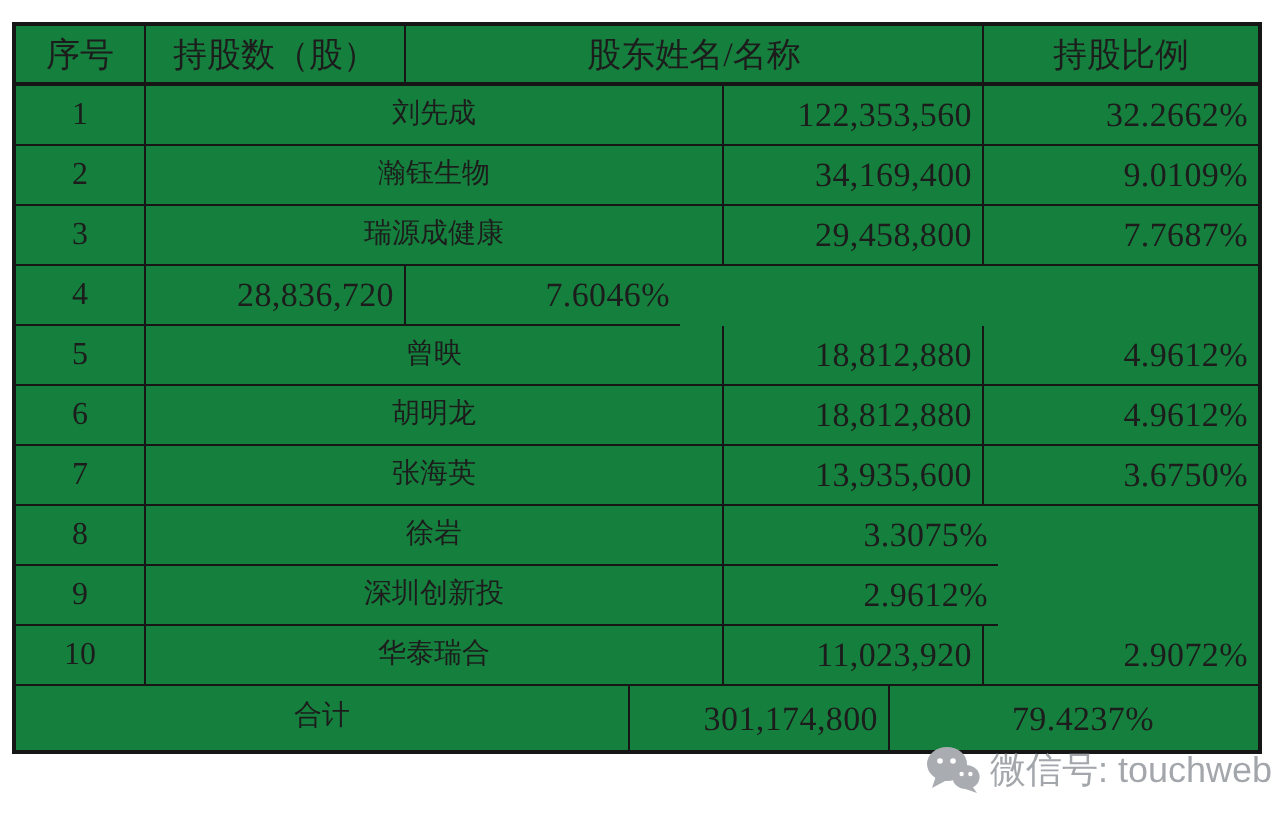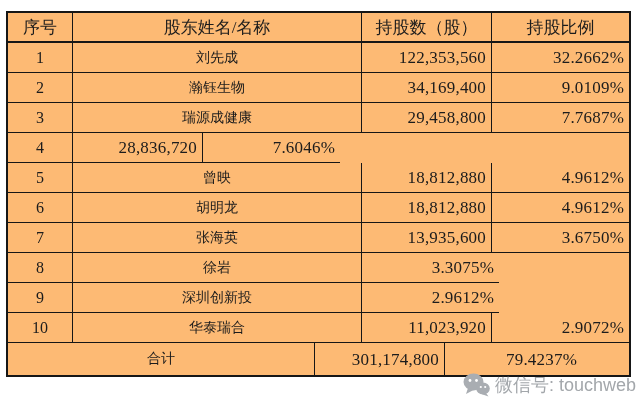--- a/index.html
+++ b/index.html
@@ -10,21 +10,21 @@
     overflow:hidden;
     font-family:"Liberation Serif","DejaVu Serif",serif;
     color:#1c1c1c;
   }
   
   .tbl{
     position:absolute;left:6px;top:11px;
     width:625px;
     box-sizing:border-box;
     border:2px solid #161616;
-    background:#fdba74;
+    background:#15803d;
   }
   .row{display:flex;}
   .cell{
     box-sizing:border-box;
     display:flex;align-items:center;justify-content:center;
     height:30px;
     border-right:1px solid #161616;
     border-bottom:1px solid #161616;
     font-size:14px;
     line-height:1;
@@ -53,22 +53,22 @@
 </style>
 </head>
 <body>
 
 <div class="stage">
 
   <div class="tbl">
 
     <div class="row hrow">
       <div class="cell c1">序号</div>
+      <div class="cell c3">持股数（股）</div>
       <div class="cell c2">股东姓名/名称</div>
-      <div class="cell c3">持股数（股）</div>
       <div class="cell c4">持股比例</div>
     </div>
 
     <div>
 
     <div class="row">
         <div class="cell c1">1</div>
         <div class="cell c2">刘先成</div>
         <div class="cell c3 num">122,353,560</div>
         <div class="cell c4 num">32.2662%</div>

